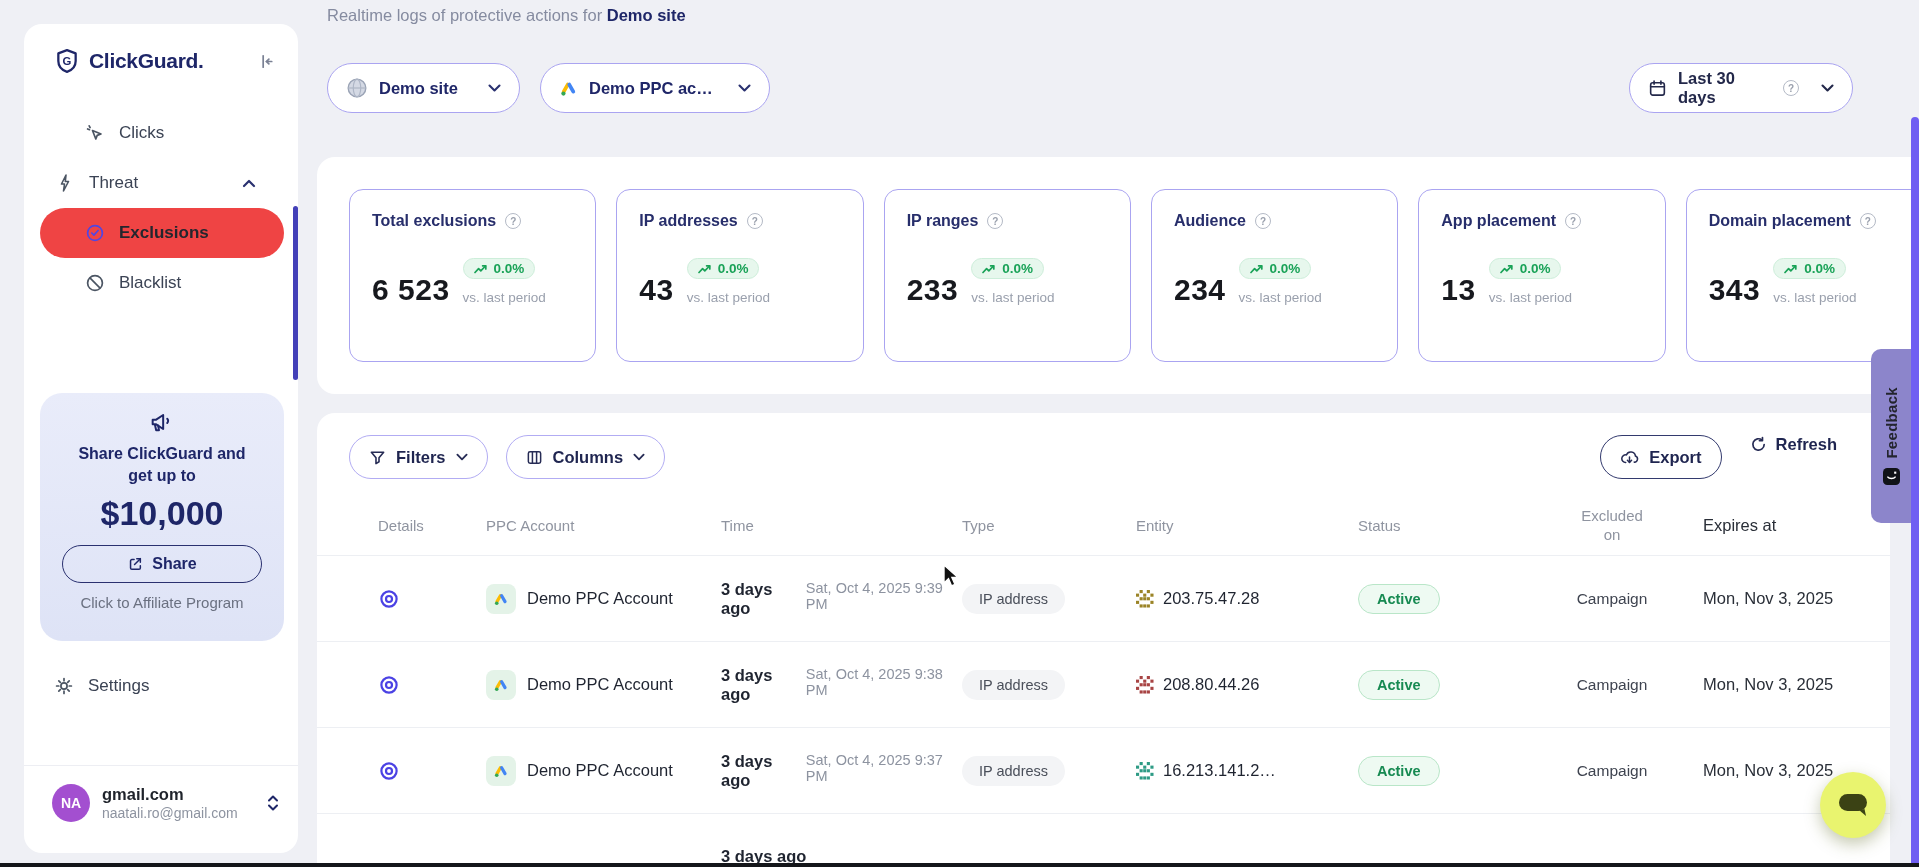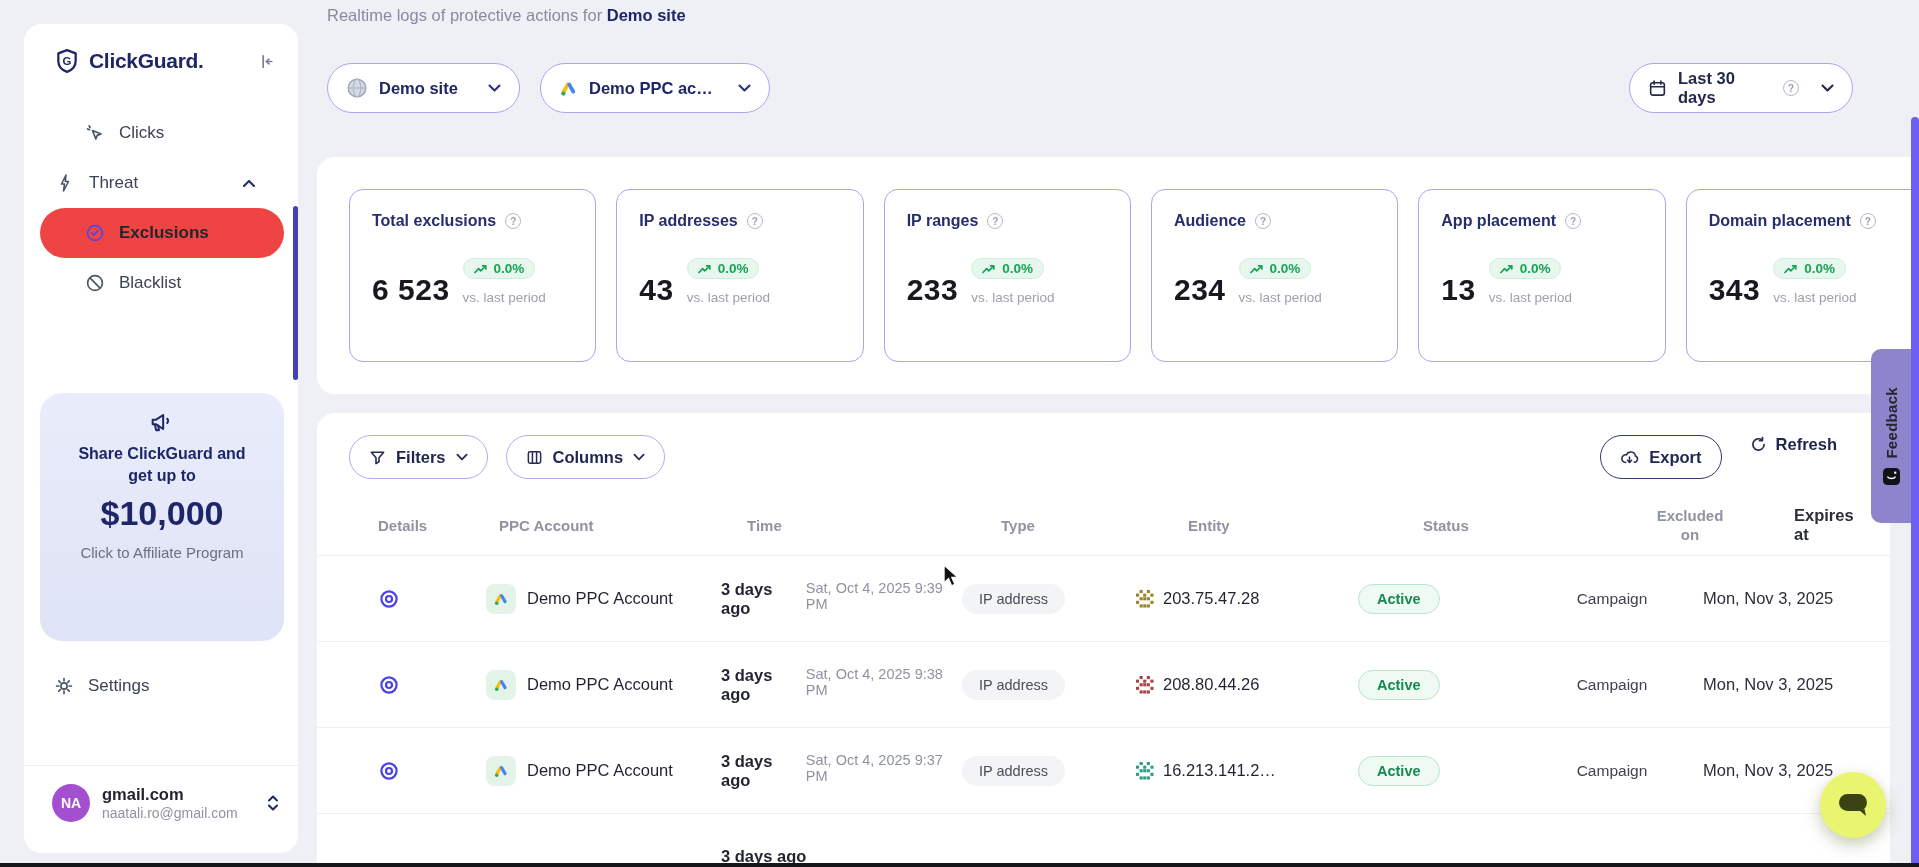--- a/index.html
+++ b/index.html
@@ -128,21 +128,21 @@
   .tb-refresh {
     display:flex; align-items:center; gap:9px; margin-left:28px;
     font-size:16.5px; font-weight:600; color:#1f2550; cursor:pointer; background:none; border:none;
   }
 
   .t-grid {
     display:grid;
     grid-template-columns:108px 235px 241px 174px 222px 190px 128px 1fr;
     padding-left:61px; padding-right:20px; align-items:center;
   }
-  .t-head { height:60px; margin-top:16px; font-size:15px; color:#8f94a0; font-weight:700;gap:13px; }
+  .t-head { height:60px; margin-top:16px; font-size:15px; color:#8f94a0; font-weight:400; }
   .t-head .hwrap { display:inline-block; max-width:74px; text-align:center; line-height:1.3; }
   .t-head .center { text-align:center; }
   .t-row { height:86px; border-top:1px solid #edeff3; }
   .cell-time { display:flex; flex-direction:row; gap:3px; }
   .time-rel { font-size:16.5px; font-weight:700; color:#1f2430; }
   .time-abs { font-size:14.5px; color:#8d93a0; }
   .type-pill {
     display:inline-block; background:#f3f4f6; border-radius:17px; padding:7px 17px;
     font-size:14.5px; color:#4a4f5a; width:max-content;
   }
@@ -254,20 +254,30 @@
   <div class="promo">
     <div class="mega">
       <svg width="28" height="26" viewBox="0 0 24 22" fill="none" stroke="#1e2668" stroke-width="1.7" stroke-linejoin="round" stroke-linecap="round">
           <path d="M4 9v4h3l6 4V5L7 9H4Z"></path>
           <path d="M16.5 8.2c1 1 1 2.6 0 3.6"></path>
           <path d="M6 13.5 7 18h2.4l-.7-4"></path>
         </svg>
     </div>
     <div class="promo-line">Share ClickGuard and get up to</div>
     <div class="promo-amount">$10,000</div>
+    <button class="share-btn">
+      <span>
+        <svg width="16" height="16" viewBox="0 0 18 18" fill="none" stroke="#1e2668" stroke-width="1.7" stroke-linecap="round" stroke-linejoin="round">
+            <path d="M8 4H5.5A1.5 1.5 0 0 0 4 5.5v8A1.5 1.5 0 0 0 5.5 15h8a1.5 1.5 0 0 0 1.5-1.5V11"></path>
+            <path d="M11 3h4v4"></path>
+            <path d="M15 3 8.5 9.5"></path>
+          </svg>
+      </span>
+      <span>Share</span>
+    </button>
     <div class="promo-affiliate">Click to Affiliate Program</div>
   </div>
 
   <div class="settings-row">
     <span>
       <svg width="20" height="20" viewBox="0 0 20 20" fill="none" stroke="#4b5563" stroke-width="1.7" stroke-linecap="round">
           <circle cx="10" cy="10" r="3.1"></circle>
           <path d="M10 2.6v2.2M10 15.2v2.2M2.6 10h2.2M15.2 10h2.2M4.8 4.8l1.5 1.5M13.7 13.7l1.5 1.5M15.2 4.8l-1.5 1.5M6.3 13.7l-1.5 1.5"></path>
         </svg>
     </span>

